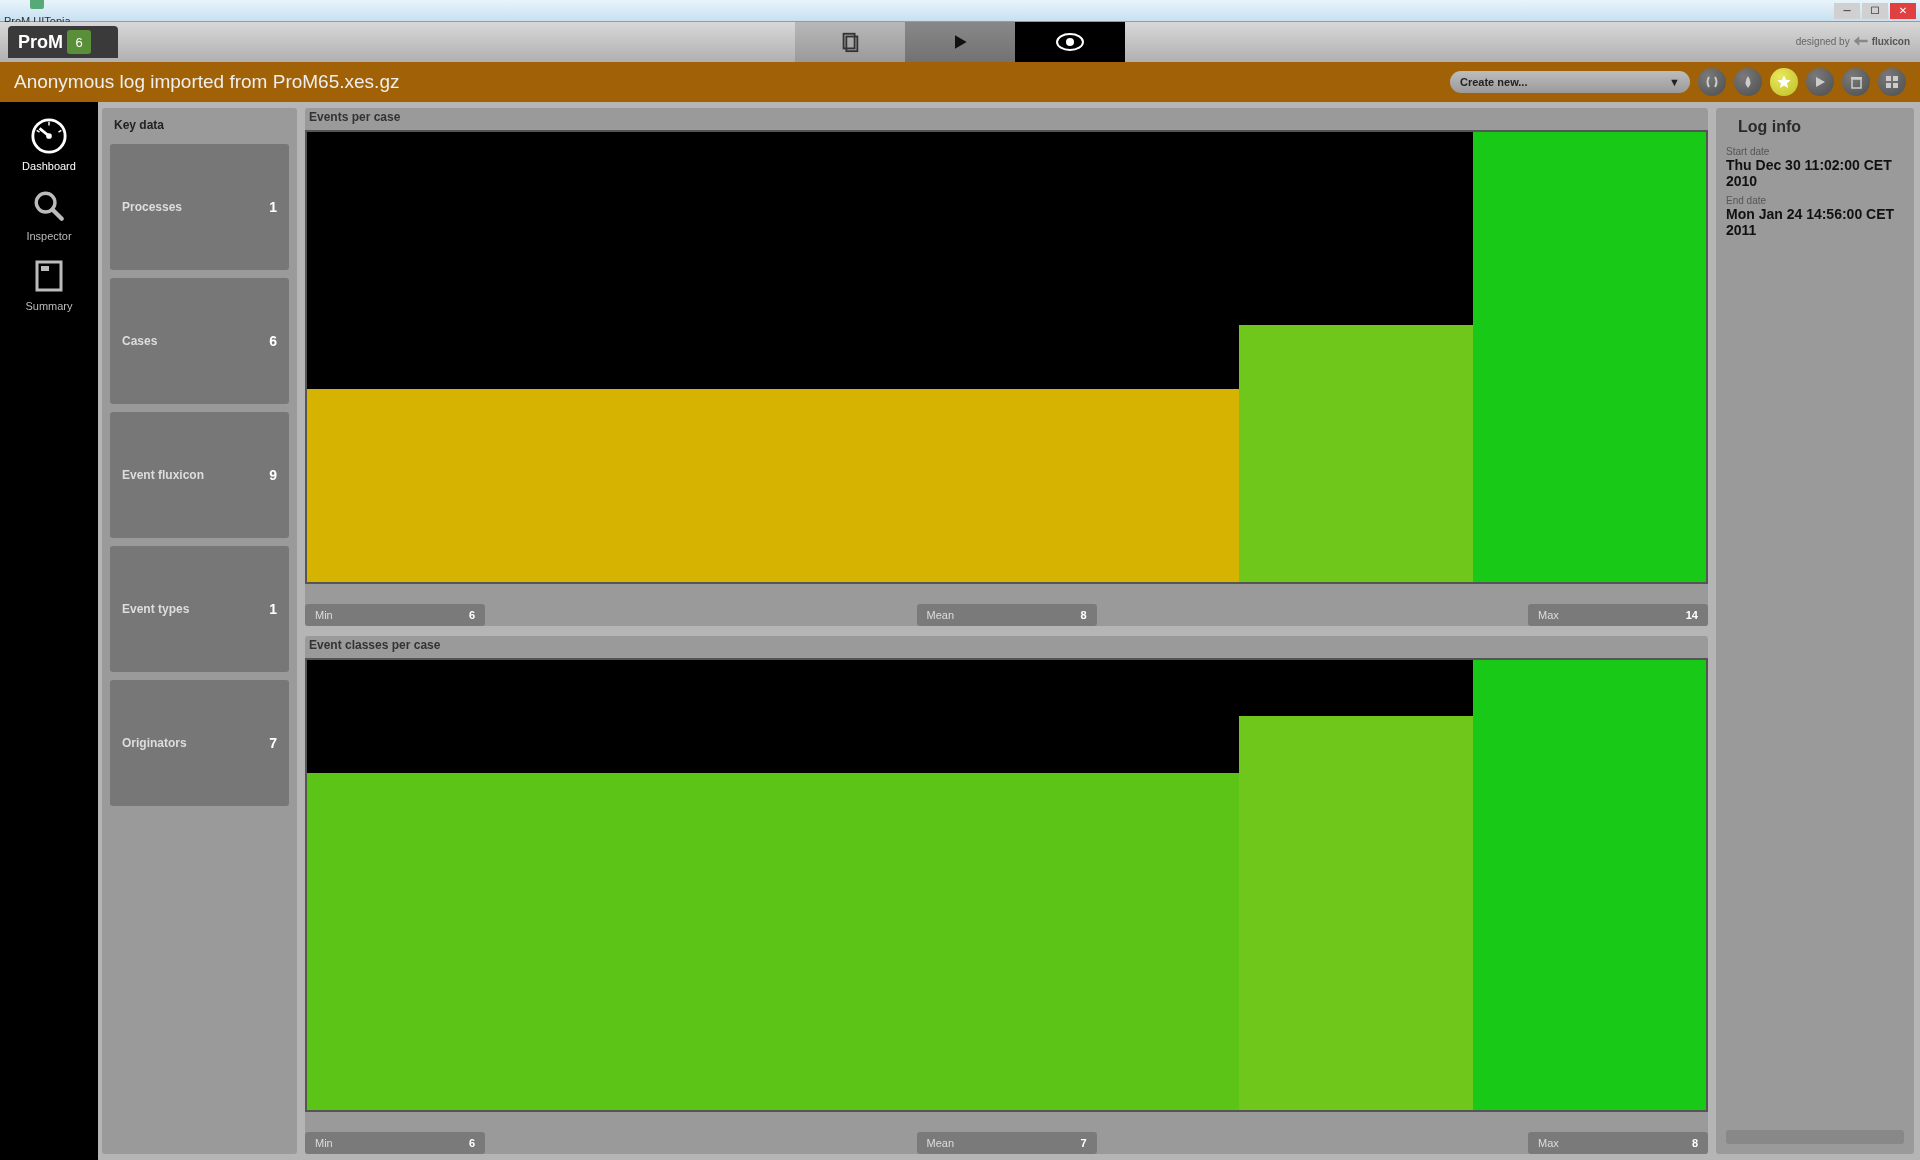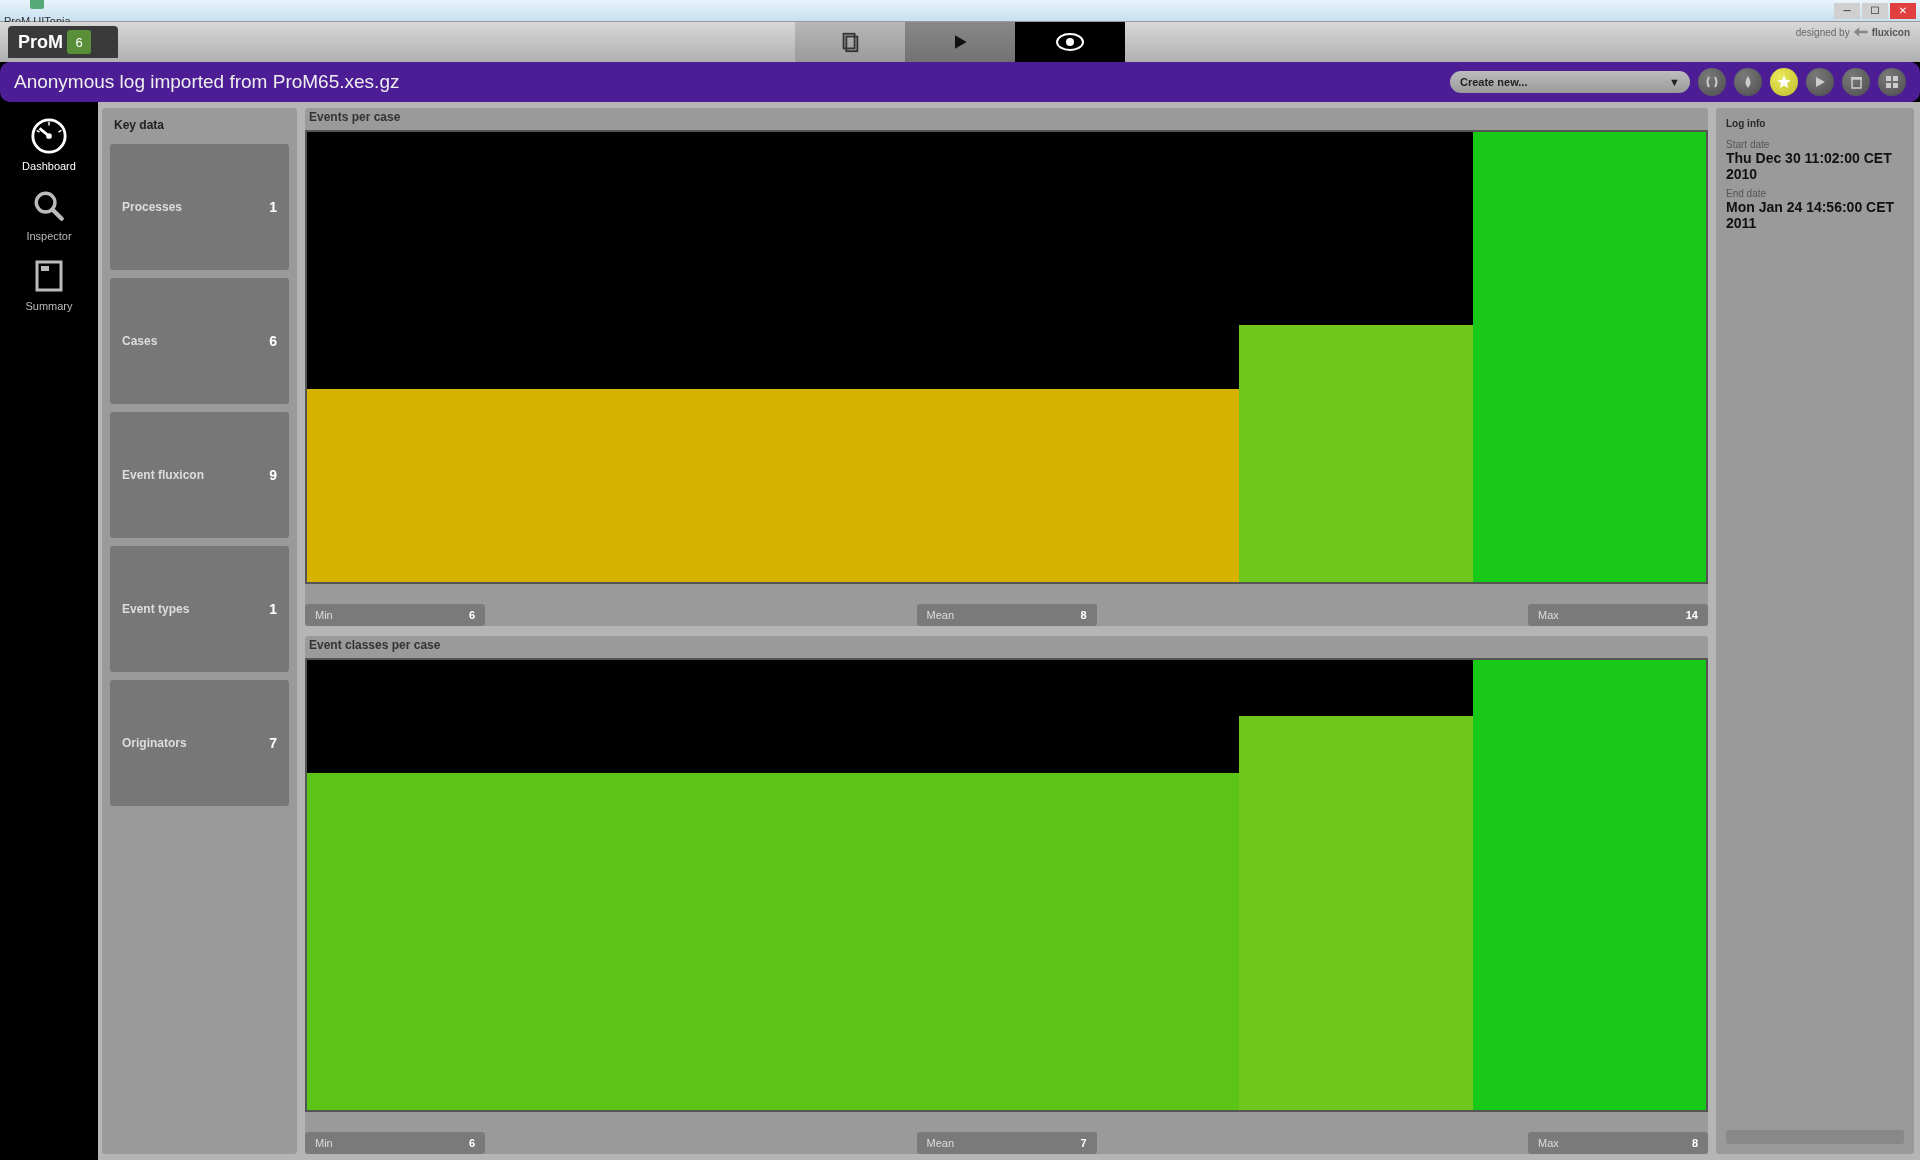--- a/index.html
+++ b/index.html
@@ -18,25 +18,25 @@
 
 .topbar { height: 40px; background: linear-gradient(to bottom, #d8d8d8, #b0b0b0); display: flex; align-items: center; position: relative; }
 .logo { position: absolute; left: 8px; top: 4px; width: 110px; height: 32px; background: #3a3a3a; border-radius: 4px 4px 0 0; display: flex; align-items: center; }
 .logo-text { color: #fff; font-weight: bold; font-size: 18px; padding-left: 10px; }
 .logo-badge { background: #5a8f3a; color: #fff; width: 24px; height: 24px; border-radius: 3px; display: flex; align-items: center; justify-content: center; font-size: 13px; margin-left: 4px; }
 .center-tabs { margin: 0 auto; display: flex; height: 40px; }
 .ctab { width: 110px; height: 40px; display: flex; align-items: center; justify-content: center; }
 .ctab-a { background: linear-gradient(to bottom, #b8b8b8, #9a9a9a); }
 .ctab-b { background: linear-gradient(to bottom, #888, #727272); }
 .ctab-c { background: #000; }
-.topbar-right { position: absolute; right: 10px; top: 4px; font-size: 10px; color: #666; display: flex; align-items: center; gap: 4px; }
+.topbar-right { position: absolute; right: 10px; top: 13px; font-size: 10px; color: #666; display: flex; align-items: center; gap: 4px; }
 .fluxicon-logo { width: 14px; height: 12px; background: #888; clip-path: polygon(0 50%, 40% 10%, 40% 40%, 100% 40%, 100% 60%, 40% 60%, 40% 90%); }
 
 
-.subheader { height: 40px; background: #4c1d95; display: flex; align-items: center; justify-content: space-between; padding: 0 14px; border-radius: 10px; }
+.subheader { height: 40px; background: #a16207; display: flex; align-items: center; justify-content: space-between; padding: 0 14px; }
 .page-title { color: #eee; font-size: 19px; }
 .subheader-right { display: flex; align-items: center; gap: 8px; }
 .create-dd { width: 240px; height: 22px; background: linear-gradient(to bottom, #bdbdbd, #9a9a9a); border-radius: 11px; display: flex; align-items: center; justify-content: space-between; padding: 0 10px; font-size: 11px; color: #222; font-weight: bold; }
 .round-btn { width: 28px; height: 28px; border-radius: 50%; background: radial-gradient(circle at 35% 30%, #7a7a7a, #4d4d4d); display: flex; align-items: center; justify-content: center; color: #ccc; }
 .round-btn.star { background: radial-gradient(circle at 35% 30%, #e8e85a, #c0bf2a); color: #444; }
 
 
 .main { display: flex; height: calc(100% - 102px); background: #b5b5b5; padding: 0; }
 .left-nav { width: 98px; background: #000; display: flex; flex-direction: column; align-items: center; padding-top: 14px; gap: 14px; }
 .nav-item { width: 80px; display: flex; flex-direction: column; align-items: center; gap: 4px; color: #bbb; font-size: 11px; cursor: pointer; }
@@ -56,21 +56,21 @@
 .chart-title { color: #333; font-size: 12px; font-weight: bold; padding: 2px 4px 6px; }
 .chart-area { flex: 1; background: #000; border: 2px solid #555; display: flex; align-items: flex-end; position: relative; }
 .bar { height: 100%; }
 .stats-row { display: flex; justify-content: space-between; gap: 10px; margin-top: 20px; }
 .stat-pill { width: 180px; background: #7a7a7a; border-radius: 3px; height: 22px; display: flex; align-items: center; justify-content: space-between; padding: 0 10px; font-size: 11px; color: #ddd; }
 .stat-pill .sv { color: #fff; font-weight: bold; }
 
 
 .rightpanel { width: 198px; margin: 6px 6px 6px 4px; background: #9a9a9a; border-radius: 3px; padding: 10px; font-size: 11px; color: #2a2a2a; display: flex; flex-direction: column; }
 .rightpanel .rp-body { flex: 1; }
-.rightpanel-title { font-weight: bold; font-size: 10px; margin-bottom: 10px; }
+.rightpanel-title { font-weight: bold; font-size: 16px; margin-bottom: 10px; margin-left: 12px; }
 .rp-label { color: #555; font-size: 10px; margin-top: 2px; }
 .rp-value { color: #111; font-weight: bold; font-size: 14px; margin-bottom: 6px; }
 .rp-scroll { height: 14px; background: #888; border-radius: 3px; margin-top: 6px; }
 
 svg { display: block; }
 </style>
 </head>
 <body>
 
 <div class="titlebar">

